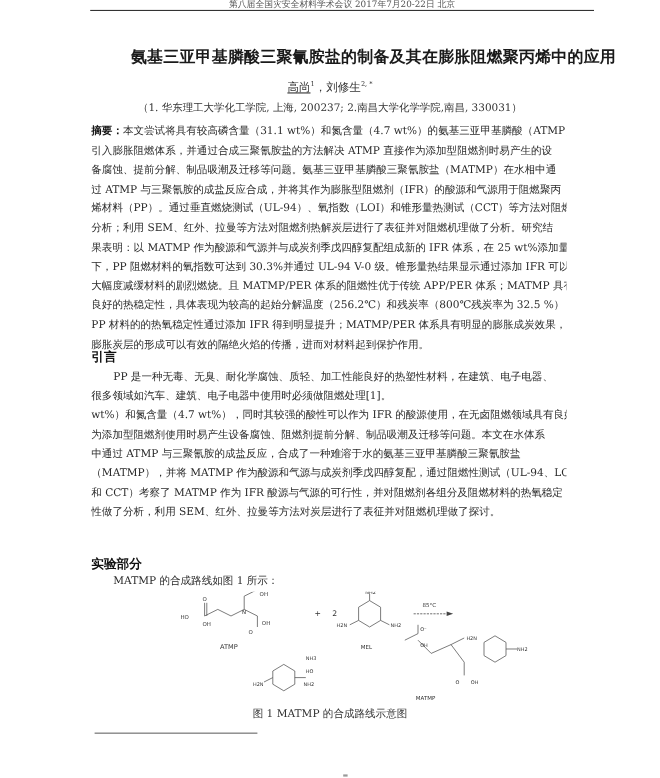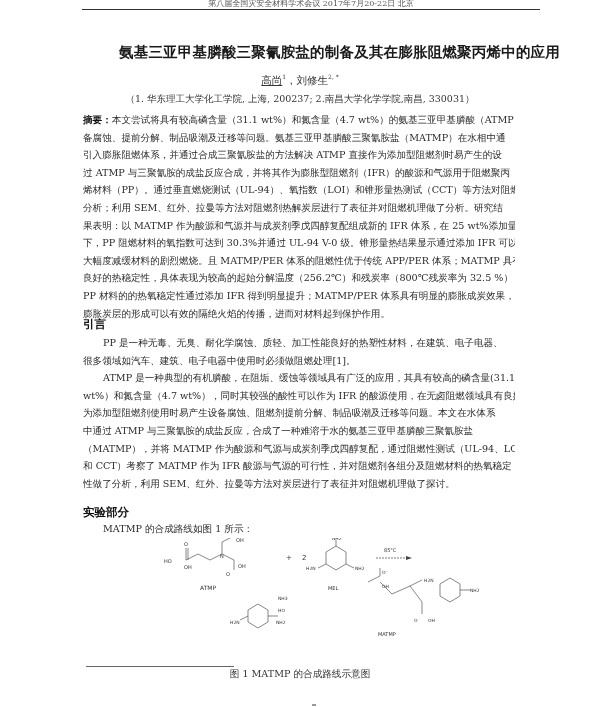--- a/index.html
+++ b/index.html
@@ -48,21 +48,21 @@
   }
   .sec-intro { top: 317px; }
   .intro { top: 334px; }
   .sec-exp { top: 505px; }
   .exp { top: 520px; }
   .indent { padding-left: 20px; }
   .figure {
     position: absolute; left: 150px; top: 538px; width: 340px; height: 102px;
   }
   .caption {
-    position: absolute; left: 0; top: 668px; width: 600px; text-align: center;
+    position: absolute; left: 0; top: 644px; width: 600px; text-align: center;
     font-size: 9.6px; line-height: 12px; color: #333;
   }
   .footnote-rule {
     position: absolute; left: 86px; top: 666px; width: 148px; height: 0;
     border-top: 1px solid #666;
   }
   .page-mark {
     position: absolute; left: 312px; top: 704px; width: 4px; height: 2px;
     background: #999;
   }
@@ -77,39 +77,38 @@
 <div class="title">氨基三亚甲基膦酸三聚氰胺盐的制备及其在膨胀阻燃聚丙烯中的应用</div>
 
 <div class="authors">
   <span class="a1">高尚</span><sup>1</sup><span>，</span><span>刘修生</span><sup>2, *</sup>
 </div>
 
 <div class="affil">（1. 华东理工大学化工学院, 上海, 200237; 2.南昌大学化学学院,南昌, 330031）</div>
 
 <div class="body-block abstract">
   <span class="line"><span class="label">摘要：</span><span>本文尝试将具有较高磷含量（31.1 wt%）和氮含量（4.7 wt%）的氨基三亚甲基膦酸（ATMP）</span></span>
+  <span class="line">引入膨胀阻燃体系，并通过合成三聚氰胺盐的方法解决 ATMP 直接作为添加型阻燃剂时易产生的设</span>
   <span class="line">备腐蚀、提前分解、制品吸潮及迁移等问题。氨基三亚甲基膦酸三聚氰胺盐（MATMP）在水相中通</span>
-  <span class="line">引入膨胀阻燃体系，并通过合成三聚氰胺盐的方法解决 ATMP 直接作为添加型阻燃剂时易产生的设</span>
   <span class="line">过 ATMP 与三聚氰胺的成盐反应合成，并将其作为膨胀型阻燃剂（IFR）的酸源和气源用于阻燃聚丙</span>
   <span class="line">烯材料（PP）。通过垂直燃烧测试（UL-94）、氧指数（LOI）和锥形量热测试（CCT）等方法对阻燃</span>
   <span class="line">分析；利用 SEM、红外、拉曼等方法对阻燃剂热解炭层进行了表征并对阻燃机理做了分析。研究结</span>
   <span class="line">果表明：以 MATMP 作为酸源和气源并与成炭剂季戊四醇复配组成新的 IFR 体系，在 25 wt%添加量</span>
   <span class="line">下，PP 阻燃材料的氧指数可达到 30.3%并通过 UL-94 V-0 级。锥形量热结果显示通过添加 IFR 可以</span>
   <span class="line">大幅度减缓材料的剧烈燃烧。且 MATMP/PER 体系的阻燃性优于传统 APP/PER 体系；MATMP 具有</span>
   <span class="line">良好的热稳定性，具体表现为较高的起始分解温度（256.2℃）和残炭率（800℃残炭率为 32.5 %），</span>
   <span class="line">PP 材料的的热氧稳定性通过添加 IFR 得到明显提升；MATMP/PER 体系具有明显的膨胀成炭效果，</span>
   <span class="line">膨胀炭层的形成可以有效的隔绝火焰的传播，进而对材料起到保护作用。</span>
 </div>
 
 <div class="section-head sec-intro">引言</div>
 
 <div class="body-block intro">
   <span class="line indent">PP 是一种无毒、无臭、耐化学腐蚀、质轻、加工性能良好的热塑性材料，在建筑、电子电器、</span>
   <span class="line">很多领域如汽车、建筑、电子电器中使用时必须做阻燃处理[1]。</span>
-  <span class="line indent">ATMP 是一种典型的有机膦酸，在阻垢、缓蚀等领域具有广泛的应用，其具有较高的磷含量(31.1</span>
   <span class="line">wt%）和氮含量（4.7 wt%），同时其较强的酸性可以作为 IFR 的酸源使用，在无卤阻燃领域具有良好</span>
   <span class="line">为添加型阻燃剂使用时易产生设备腐蚀、阻燃剂提前分解、制品吸潮及迁移等问题。本文在水体系</span>
   <span class="line">中通过 ATMP 与三聚氰胺的成盐反应，合成了一种难溶于水的氨基三亚甲基膦酸三聚氰胺盐</span>
   <span class="line">（MATMP），并将 MATMP 作为酸源和气源与成炭剂季戊四醇复配，通过阻燃性测试（UL-94、LOI</span>
   <span class="line">和 CCT）考察了 MATMP 作为 IFR 酸源与气源的可行性，并对阻燃剂各组分及阻燃材料的热氧稳定</span>
   <span class="line">性做了分析，利用 SEM、红外、拉曼等方法对炭层进行了表征并对阻燃机理做了探讨。</span>
 </div>
 
 <div class="section-head sec-exp">实验部分</div>
 

